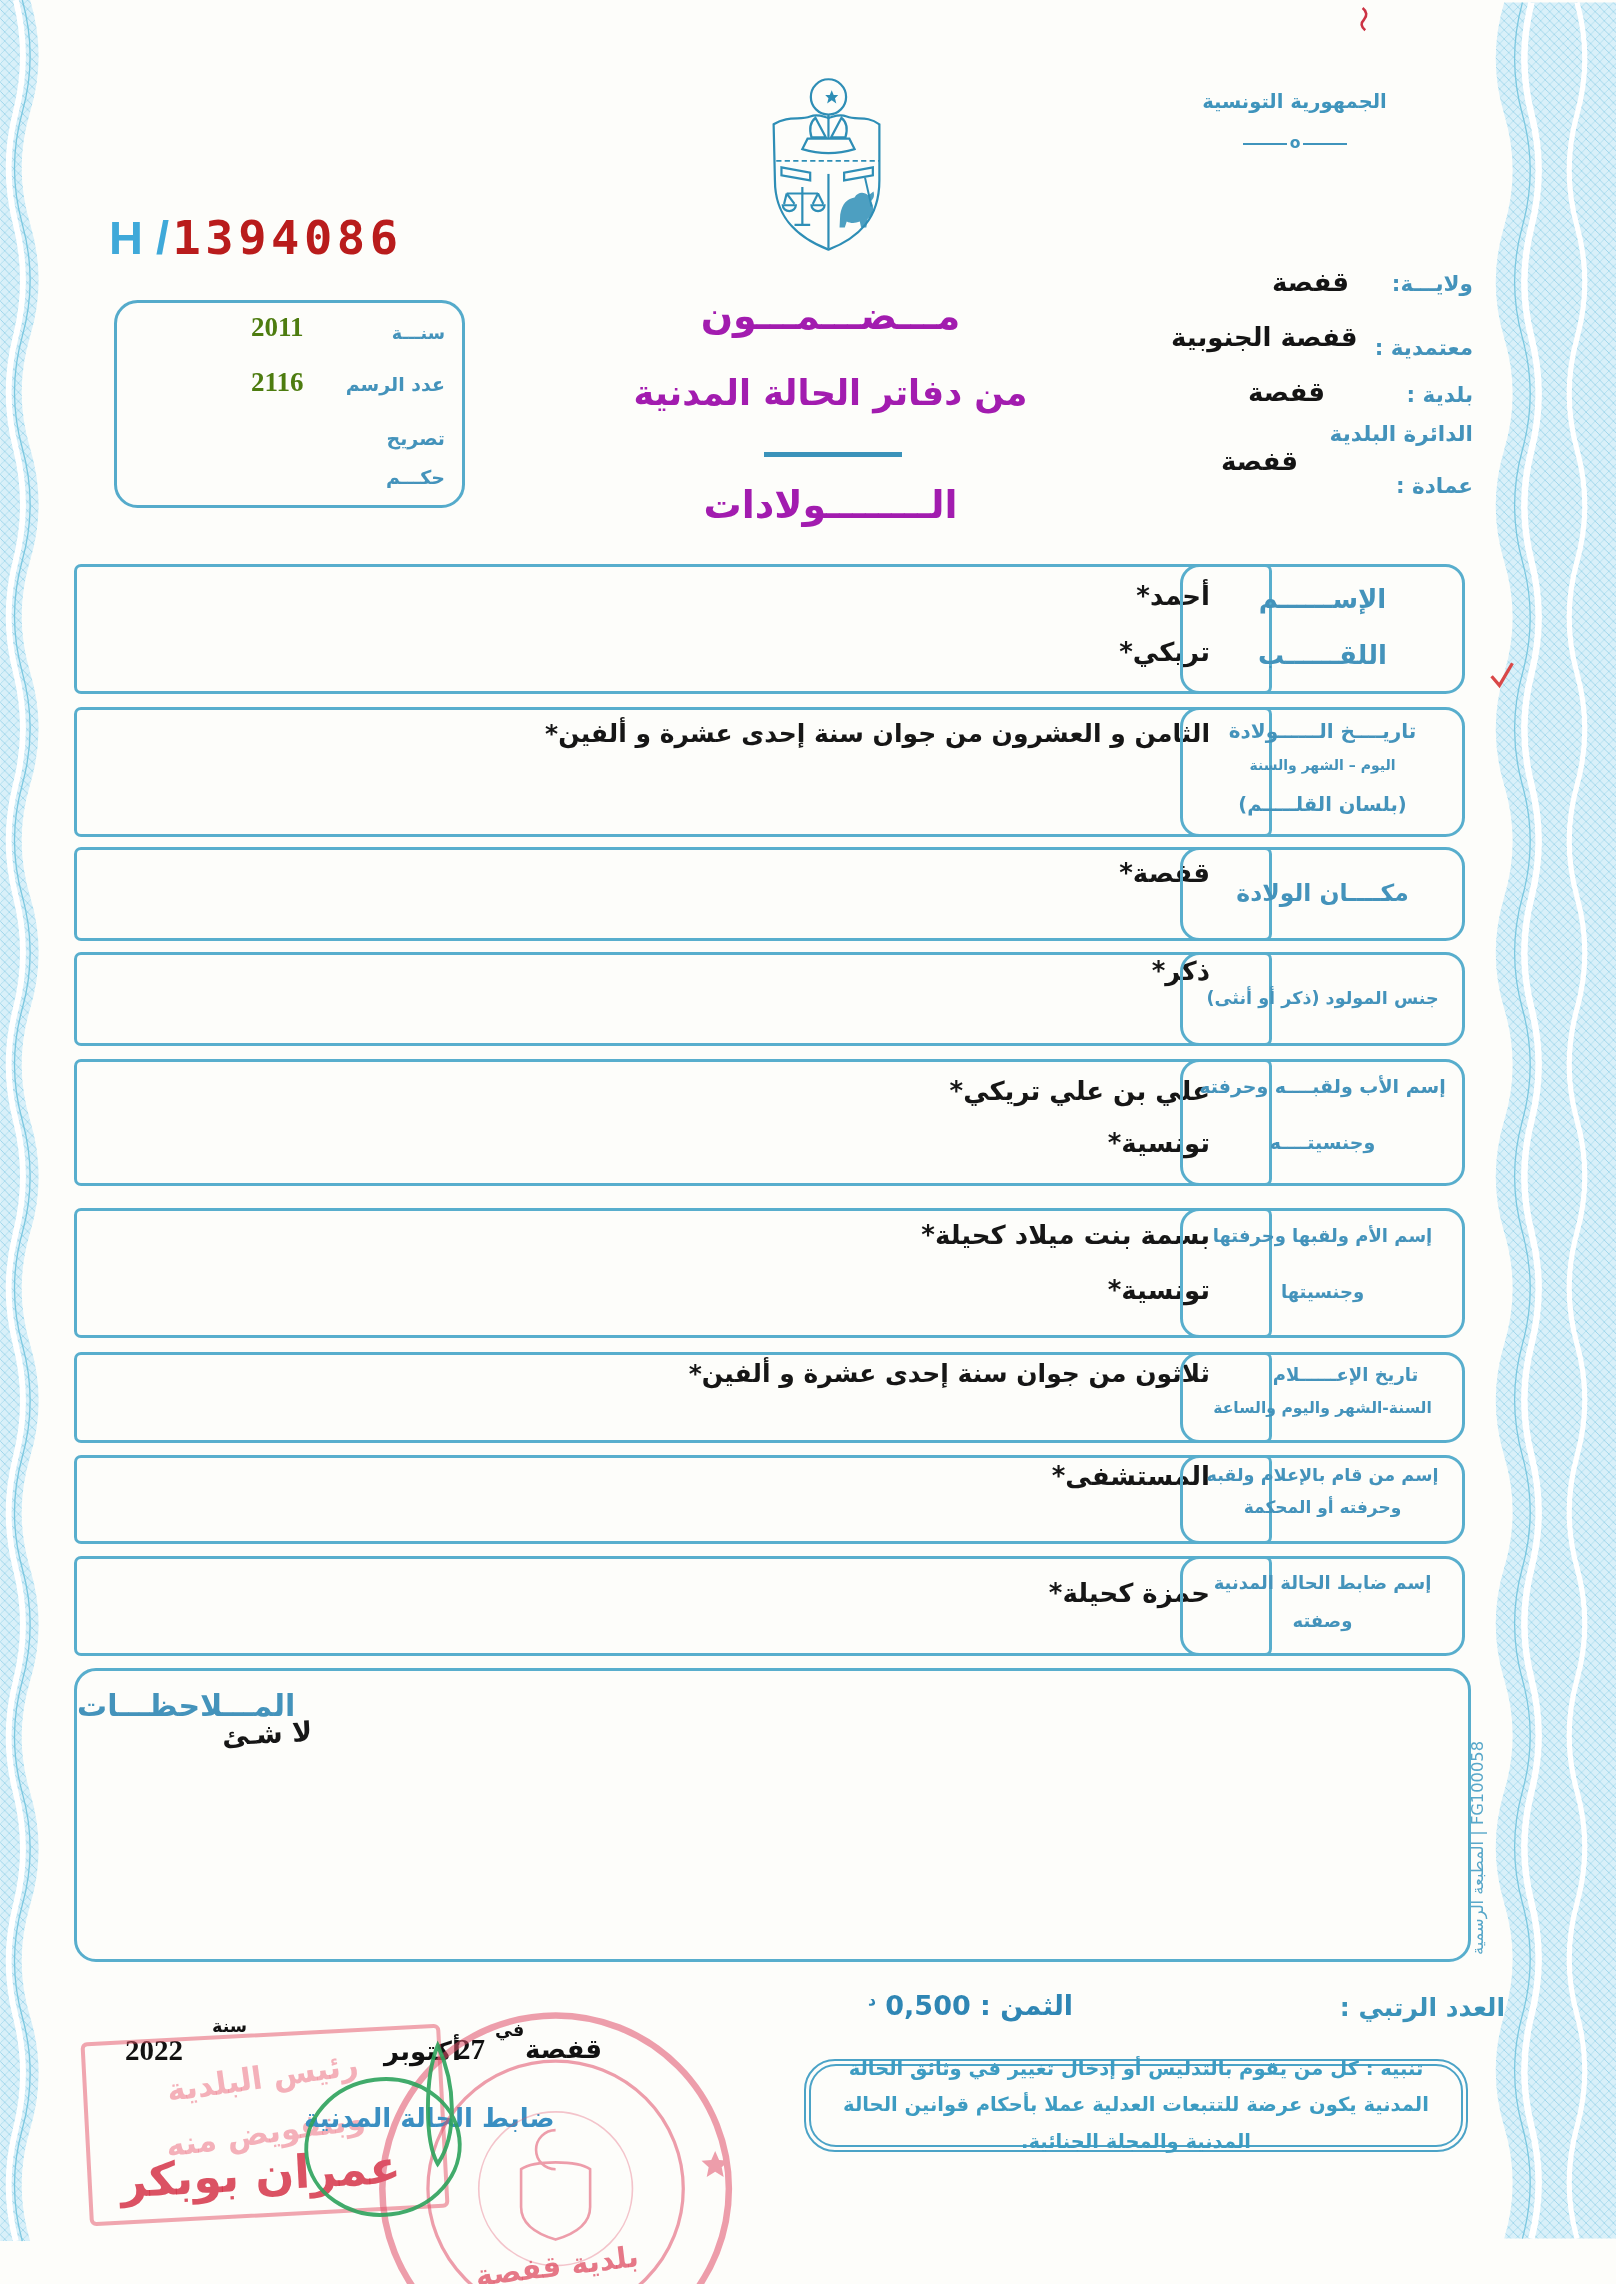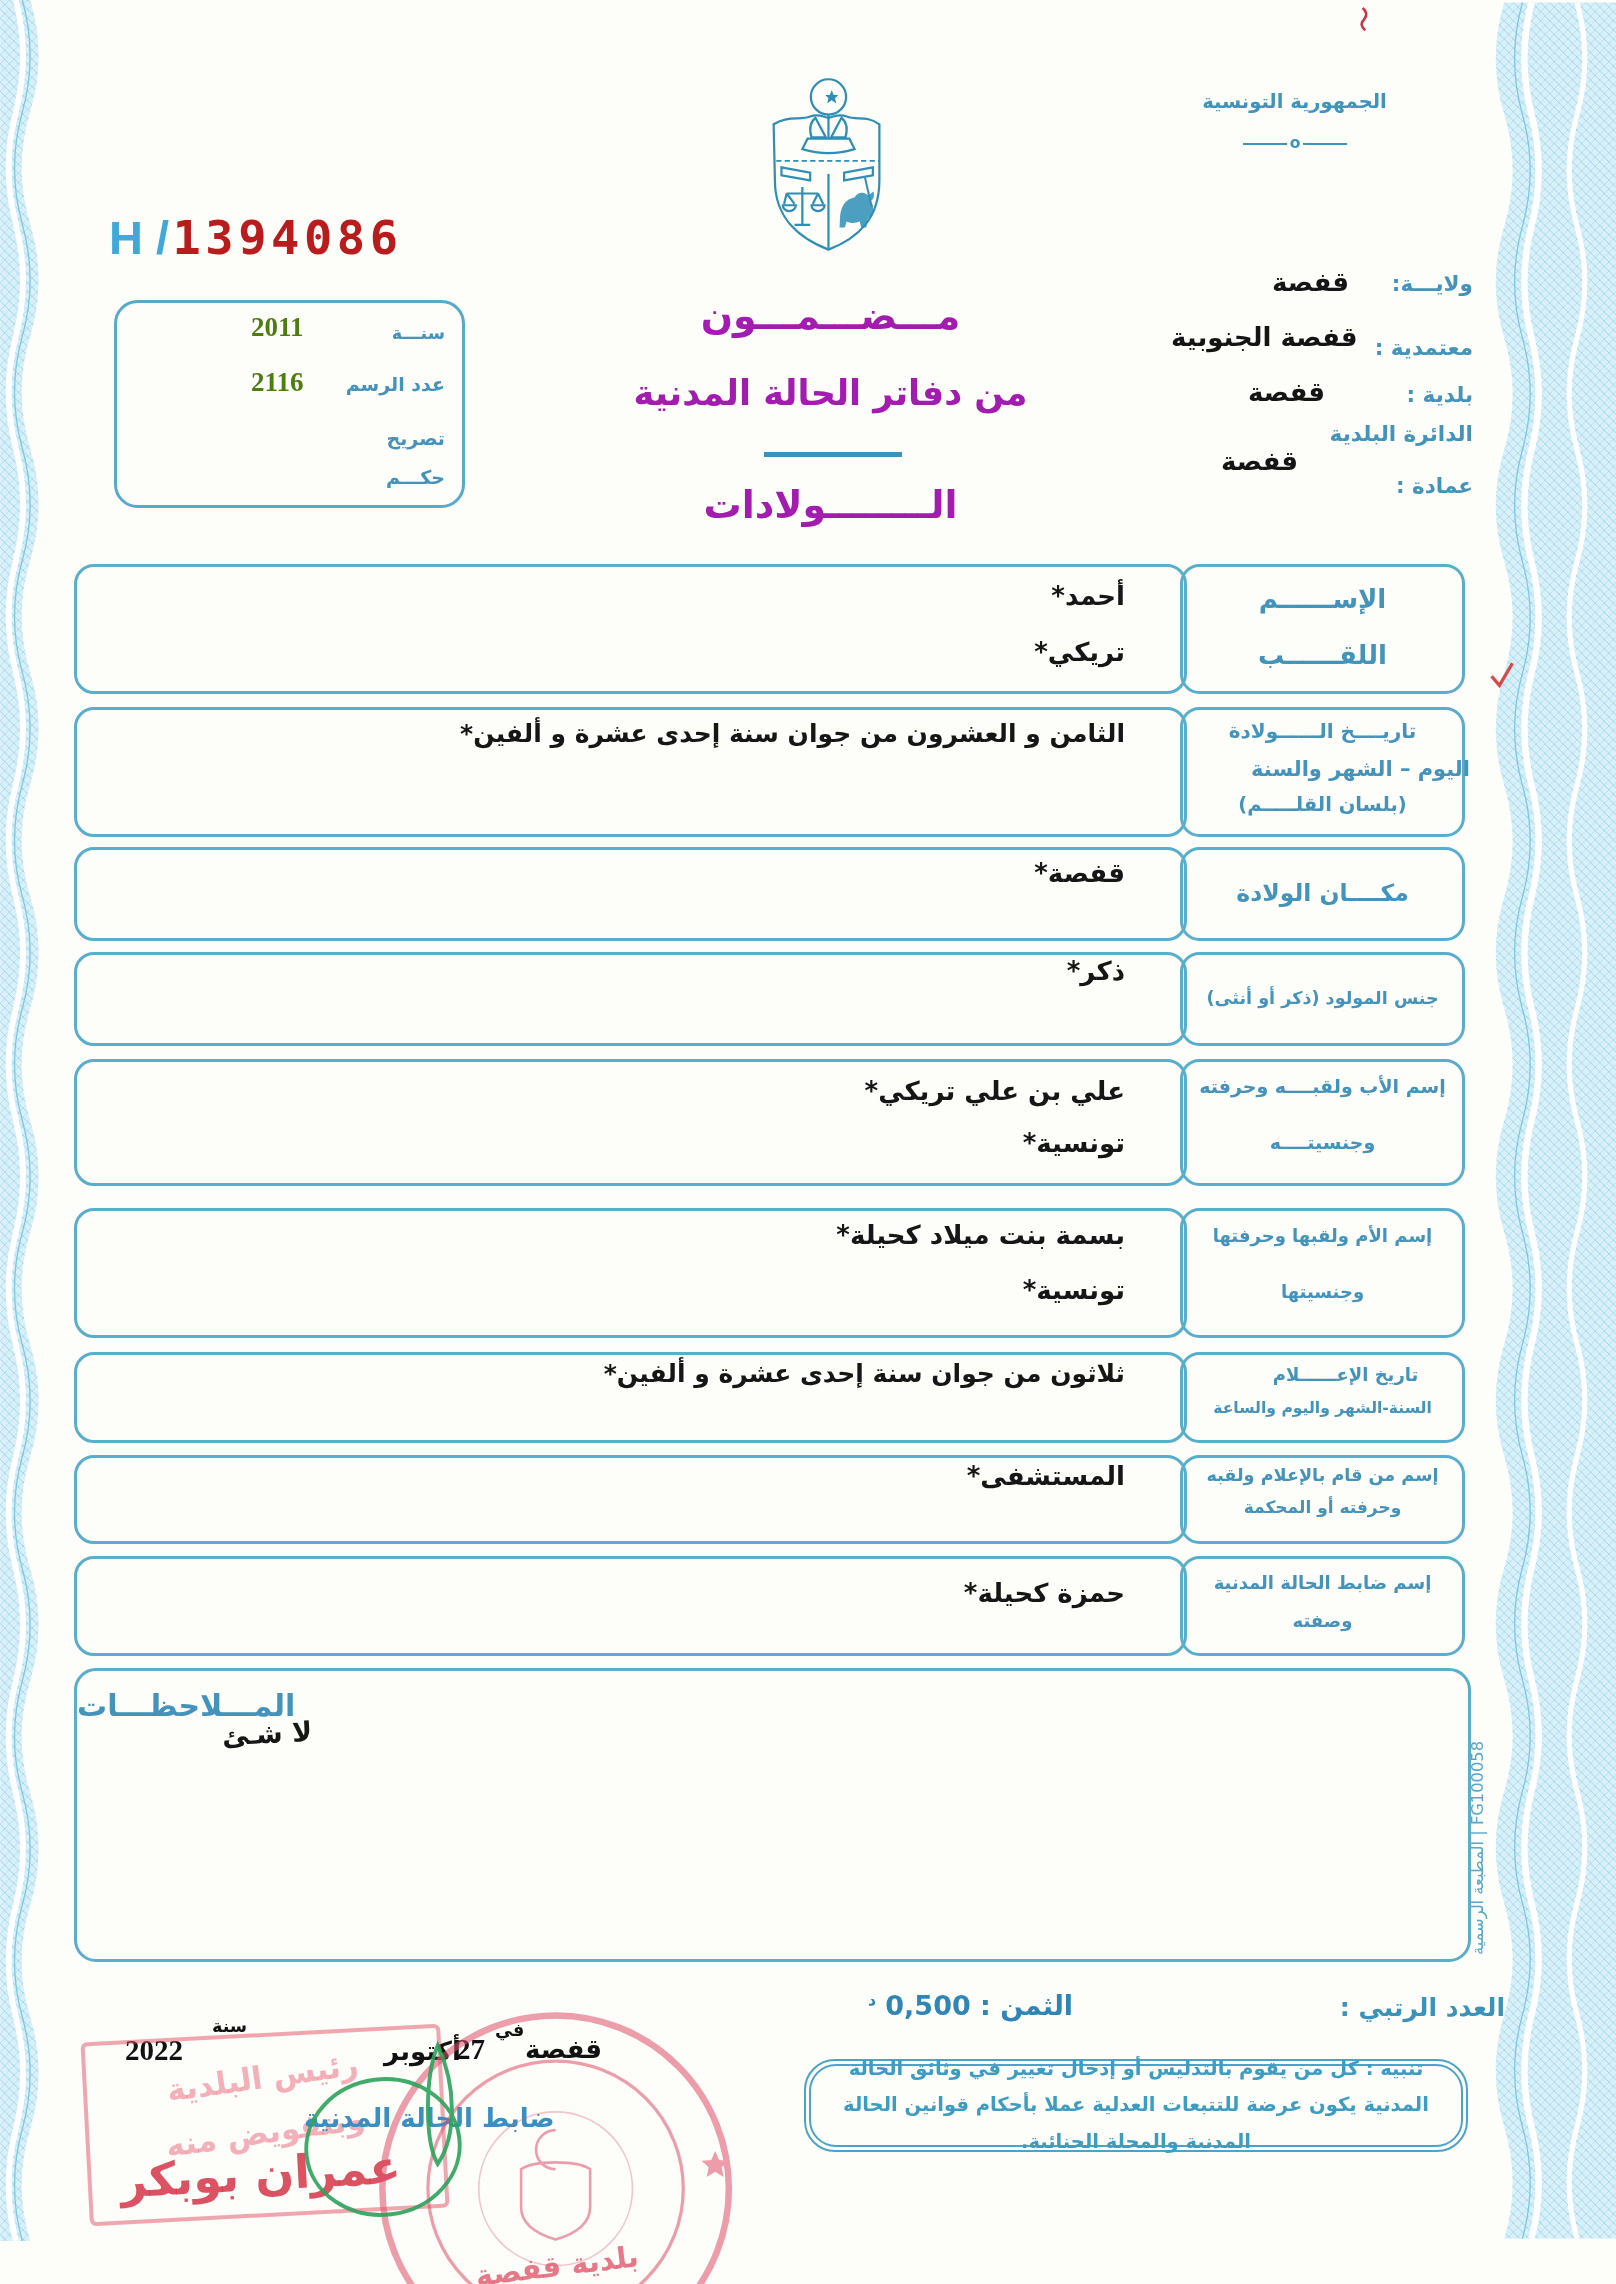--- a/index.html
+++ b/index.html
@@ -46,28 +46,28 @@
   .adm-lab{position:absolute;left:1192px;width:281px;text-align:right;color:#4493bb;
     font-weight:bold;font-size:21.5px;direction:rtl;white-space:nowrap;}
   .adm-val{position:absolute;color:#141414;font-weight:bold;font-size:26px;direction:rtl;white-space:nowrap;}
   #adm-wilaya-l{top:271px;}   #adm-wilaya-v{left:1272px;top:267px;}
   #adm-deleg-l{top:335px;}    #adm-deleg-v{left:1171px;top:322px;}
   #adm-muni-l{top:382px;}     #adm-muni-v{left:1248px;top:377px;}
   #adm-district-l{top:421px;}
   #adm-omda-l{top:473px;}     #adm-omda-v{left:1221px;top:446px;}
   
   .row{position:absolute;left:74px;width:1397px;}
-  .vbox{position:absolute;left:0;top:0;width:1113px;height:100%;border:3.3px solid #58aecd;border-radius:20px;box-sizing:border-box;}
+  .vbox{position:absolute;left:0;top:0;width:1198px;height:100%;border:3.3px solid #58aecd;border-radius:7px;box-sizing:border-box;}
   .lbox{position:absolute;left:1106px;top:0;width:285px;height:100%;border:3.3px solid #58aecd;border-radius:19.5px;box-sizing:border-box;}
   .val{position:absolute;right:59px;white-space:nowrap;direction:rtl;font-weight:bold;color:#161616;font-size:26px;}
   .lab{position:absolute;left:0;width:100%;text-align:center;direction:rtl;color:#4493bb;font-weight:bold;}
   #r0{top:564px;height:130px;}  #r0 .v0{top:14.3px;} #r0 .v1{top:70px;}
   #r0 .l0{top:17px;font-size:26px;} #r0 .l1{top:73px;font-size:26px;}
   #r1{top:707px;height:130px;text-decoration:underline;} #r1 .v0{top:9px;font-size:25px;}
-  #r1 .l0{top:9px;font-size:20px;} #r1 .l1{top:47px;font-size:21px;padding-left:38px;} #r1 .l2{top:83px;font-size:19.5px;}
+  #r1 .l0{top:9px;font-size:20px;} #r1 .l1{top:47px;font-size:14px;} #r1 .l2{top:83px;font-size:19.5px;}
   #r2{top:847px;height:94px;} #r2 .v0{top:7.8px;}
   #r2 .l0{top:29px;font-size:23.5px;}
   #r3{top:952px;height:94px;} #r3 .v0{top:1.3px;}
   #r3 .l0{top:33px;font-size:17.6px;}
   #r4{top:1059px;height:127px;} #r4 .v0{top:14.3px;} #r4 .v1{top:66px;}
   #r4 .l0{top:13px;font-size:19px;} #r4 .l1{top:69px;font-size:19px;}
   #r5{top:1208px;height:130px;} #r5 .v0{top:9px;} #r5 .v1{top:64px;}
   #r5 .l0{top:14.3px;font-size:18px;} #r5 .l1{top:70px;font-size:18px;}
   #r6{top:1352px;height:91px;} #r6 .v0{top:3.9px;font-size:25px;}
   #r6 .l0{top:9px;font-size:18px;padding-left:23px;} #r6 .l1{top:44px;font-size:15.6px;}

